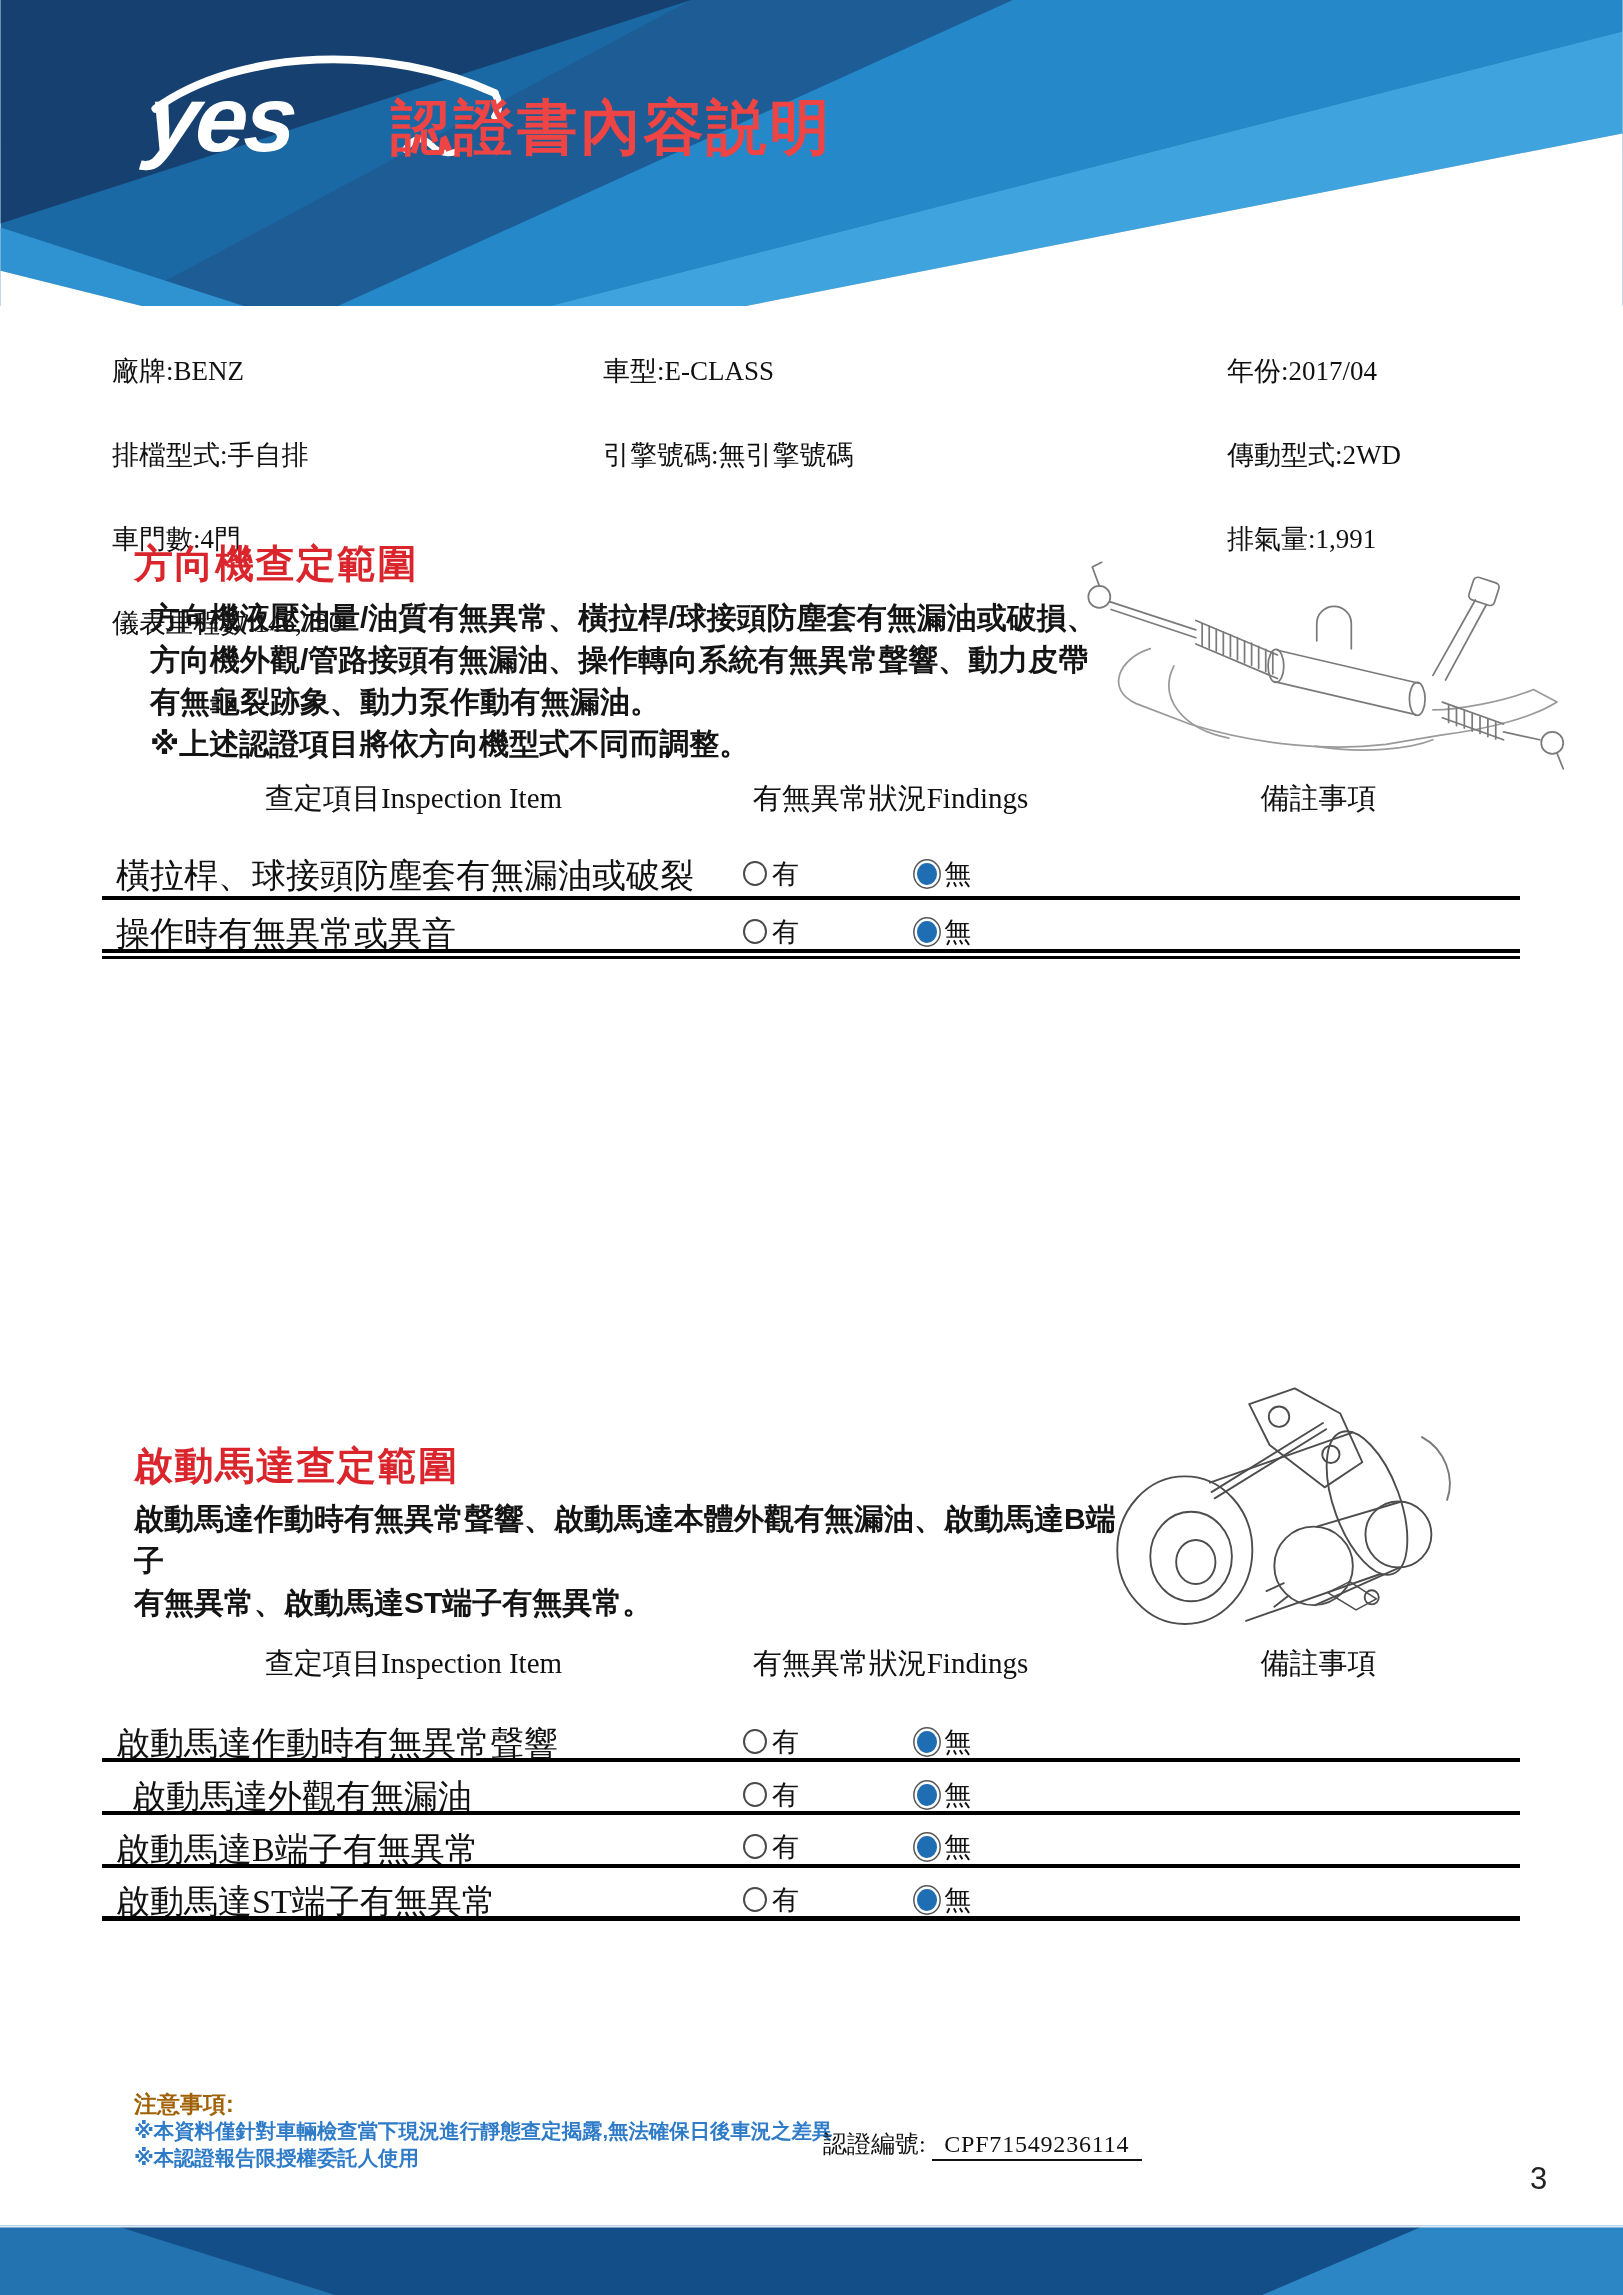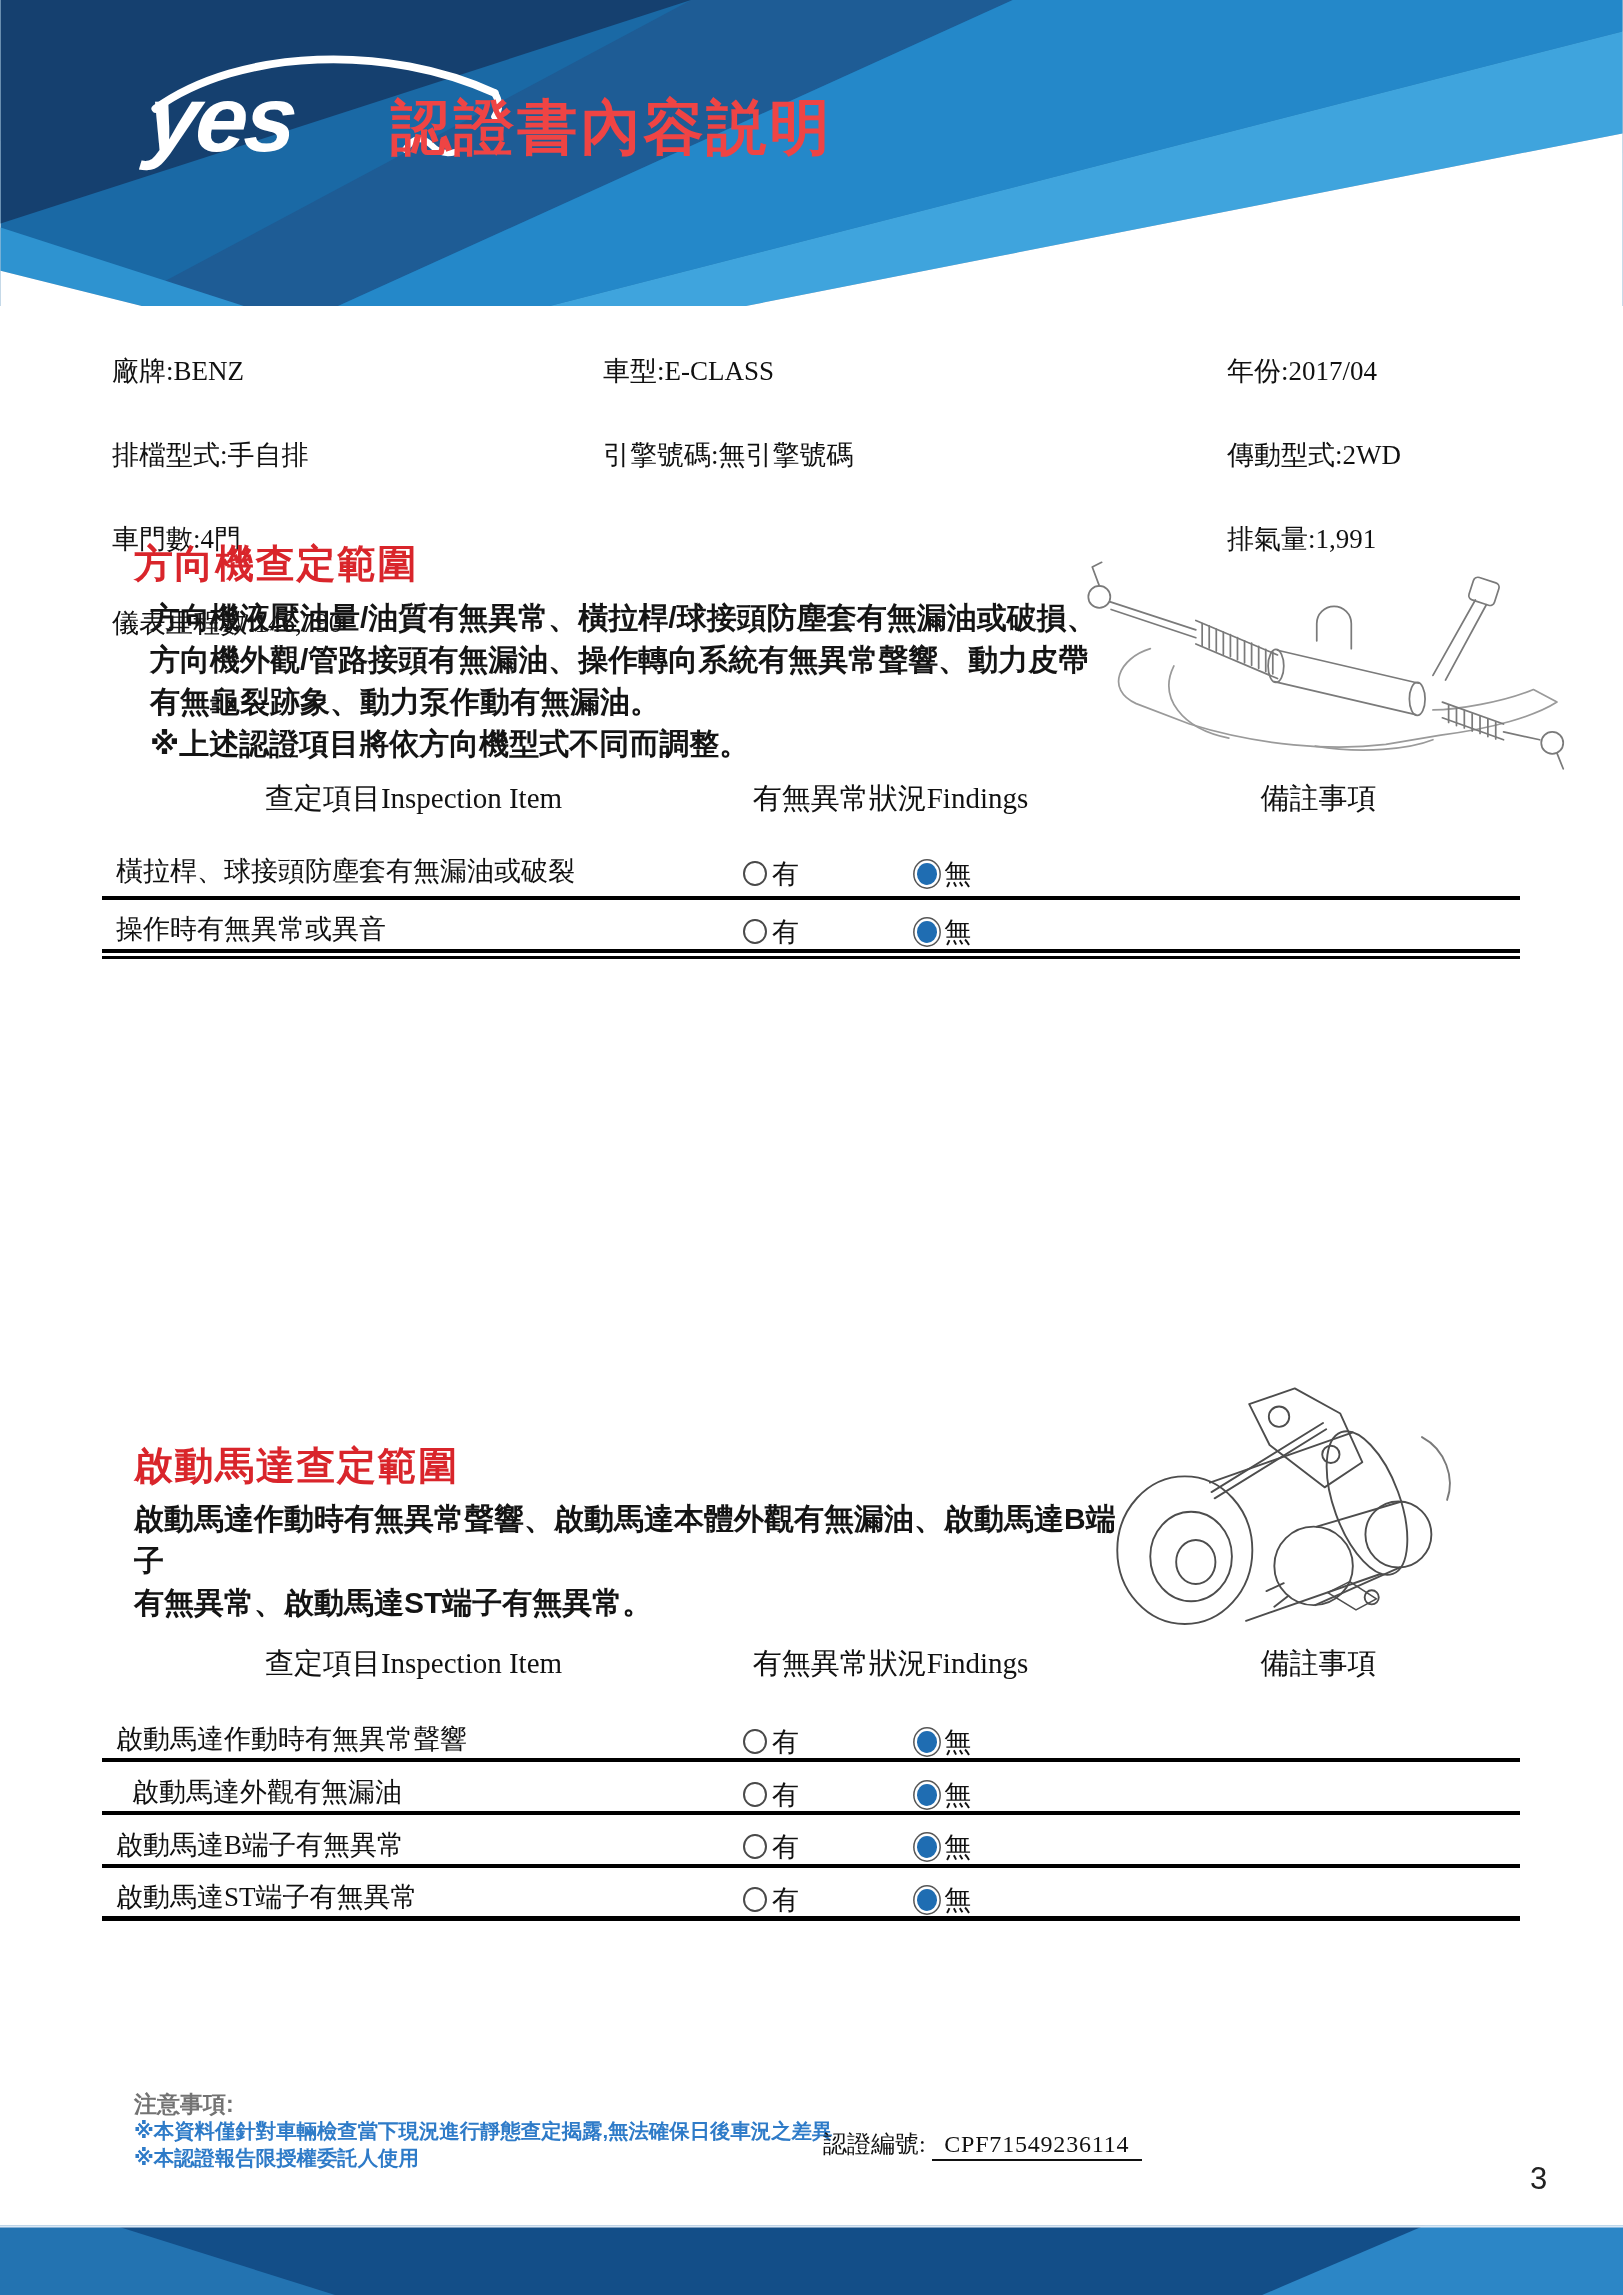--- a/index.html
+++ b/index.html
@@ -19,32 +19,32 @@
   .v1{left:112px;top:308px;width:471px;}
   .v2{left:603px;top:308px;width:597px;}
   .v3{left:1227px;top:308px;width:377px;}
 
   
   .sec-title{font-size:39px;font-weight:800;color:#D9252B;letter-spacing:1.6px;}
   .sec-desc{font-size:30px;font-weight:700;color:#141414;line-height:42px;white-space:pre-line;width:1005px;}
 
   
   .th{font-size:29px;text-align:center;width:393px;}
-  .item{font-size:27px;}
+  .item{font-size:34px;}
   .rule{left:102px;width:1418px;background:#000;}
   .radios{display:flex;align-items:center;height:31px;}
   .radio{width:23.6px;height:25px;border-radius:50%;border:2.4px solid #4a4a4a;background:#fff;
          box-sizing:border-box;flex:0 0 auto;}
   .radio.selected{width:20.4px;height:22px;background:#1F6DB2;border:none;margin:1.6px;
                   box-shadow:0 0 0 2.4px #fff,0 0 0 3.9px #555;}
   .radio-label{font-size:27px;margin-left:5.5px;}
   .sp{width:116px;flex:0 0 auto;}
 
   
-  .note-title{font-size:23px;font-weight:700;color:#737373;}
+  .note-title{font-size:23px;font-weight:700;color:#a16207;}
   .note{font-size:20.4px;font-weight:700;color:#2E7BC8;}
   .cert{font-size:24px;}
   .cert-code{border-bottom:2.4px solid #111;padding:0 12.6px 1.6px 12.6px;letter-spacing:0.8px;}
   .pageno{font-size:31px;color:#222;font-family:"Liberation Sans","DejaVu Sans",sans-serif;}
 
   svg{display:block;}
 </style>
 </head>
 <body>
 

